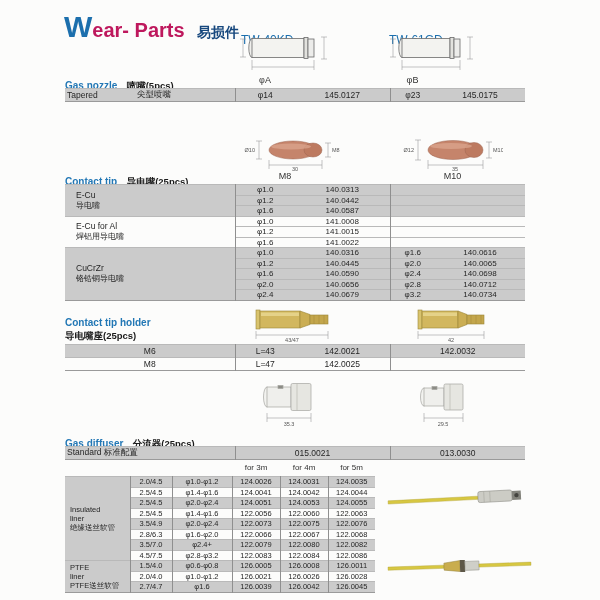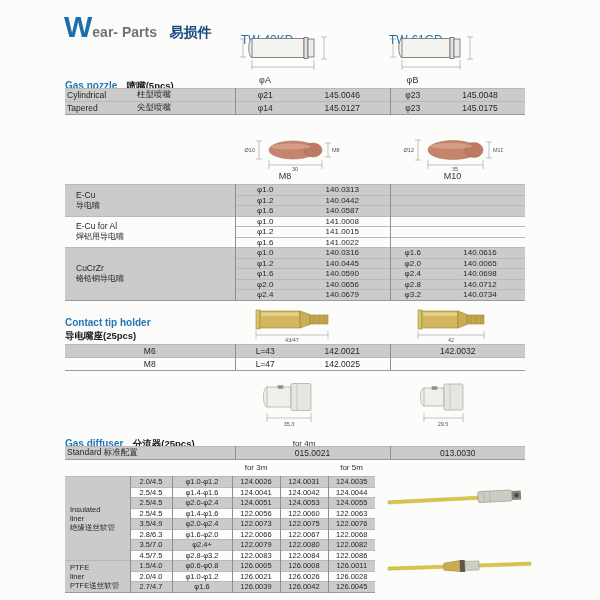--- a/index.html
+++ b/index.html
@@ -3,21 +3,21 @@
 <meta charset="utf-8">
 <style>
   html,body{margin:0;padding:0;}
   body{width:600px;height:600px;background:#fcfcfb;font-family:"Liberation Sans","DejaVu Sans",sans-serif;}
   .page{position:relative;width:600px;height:600px;overflow:hidden;background:#fcfcfb;}
   .abs{position:absolute;}
 
   
   .title{position:absolute;left:64px;top:10px;white-space:nowrap;}
   .tW{font-size:30px;font-weight:bold;color:#1c6fad;}
-  .tRest{font-size:14px;font-weight:bold;color:#737373;}
+  .tRest{font-size:20px;font-weight:bold;color:#be185d;}
   .tCn{font-size:14px;font-weight:bold;color:#16477d;margin-left:8px;}
 
   .model{position:absolute;top:33px;font-size:12px;font-weight:normal;color:#1c6fad;}
 
   
   .sec{position:absolute;white-space:nowrap;}
   .sec-en{color:#2277b5;font-weight:bold;font-size:10px;}
   .sec-cn{color:#1a1a1a;font-weight:bold;font-size:9.5px;margin-left:5px;}
   .colhead{position:absolute;text-align:center;font-size:9px;color:#333;}
 
@@ -103,28 +103,20 @@
     <colgroup>
         <col style="width:70px">
         <col style="width:100px">
         <col style="width:60px">
         <col style="width:95px">
         <col style="width:45px">
         <col style="width:90px">
       </colgroup>
     <tbody id="tb-gas">
         <tr class="shade">
-          <td class="l p8">Cylindrical</td>
-          <td class="l vr">柱型喷嘴</td>
-          <td class="c">φ21</td>
-          <td class="c vr">145.0046</td>
-          <td class="c">φ23</td>
-          <td class="c">145.0048</td>
-        </tr>
-        <tr class="shade">
           <td class="l p8">Tapered</td>
           <td class="l vr">尖型喷嘴</td>
           <td class="c">φ14</td>
           <td class="c vr">145.0127</td>
           <td class="c">φ23</td>
           <td class="c">145.0175</td>
         </tr>
       </tbody>
   </table>
 
@@ -160,20 +152,24 @@
         <line x1="83" y1="28" x2="89" y2="28"></line>
       <line x1="25" y1="35" x2="80" y2="35"></line>
         <line x1="25" y1="30" x2="25" y2="39"></line>
         <line x1="80" y1="30" x2="80" y2="39"></line>
     </g>
     <text class="dimtxt" x="11" y="22" text-anchor="end">Ø12</text>
     <text class="dimtxt" x="90" y="22" text-anchor="start">M10</text>
     <text class="dimtxt" x="52" y="41" text-anchor="middle">35</text>
   </svg>
 
+  <div class="sec" style="left:65px;top:171px;">
+    <span class="sec-en">Contact tip</span>
+    <span class="sec-cn">导电嘴(25pcs)</span>
+  </div>
   <div class="colhead" style="left:235px;top:171px;width:100px;">M8</div>
   <div class="colhead" style="left:395px;top:171px;width:115px;">M10</div>
   <table class="tbl ctip" style="left:65px;top:184px;width:460px;">
     <colgroup>
         <col style="width:170px">
         <col style="width:60px">
         <col style="width:95px">
         <col style="width:45px">
         <col style="width:90px">
       </colgroup>
@@ -369,21 +365,21 @@
     <tbody id="tb-diff">
         <tr class="shade">
           <td class="l p8 vr">Standard 标准配置</td>
           <td class="c vr">015.0021</td>
           <td class="c">013.0030</td>
         </tr>
       </tbody>
   </table>
 
   <div class="colhead" style="left:232px;top:463px;width:48px;font-size:8px;">for 3m</div>
-  <div class="colhead" style="left:280px;top:439px;width:48px;font-size:8px;">for 4m</div>
+  <div class="colhead" style="left:280px;top:463px;width:48px;font-size:8px;">for 4m</div>
   <div class="colhead" style="left:328px;top:463px;width:47px;font-size:8px;">for 5m</div>
   <table class="tbl linr" style="left:65px;top:476px;width:310px;">
     <colgroup>
         <col style="width:65px">
         <col style="width:42px">
         <col style="width:60px">
         <col style="width:48px">
         <col style="width:48px">
         <col style="width:47px">
       </colgroup>

